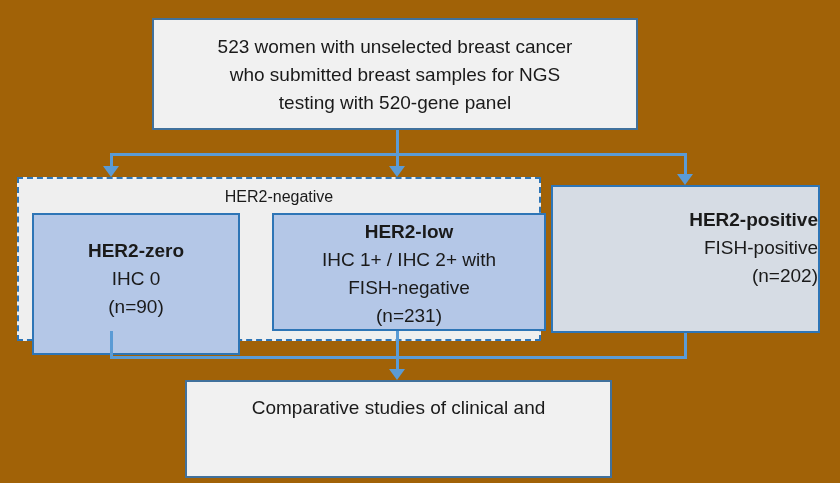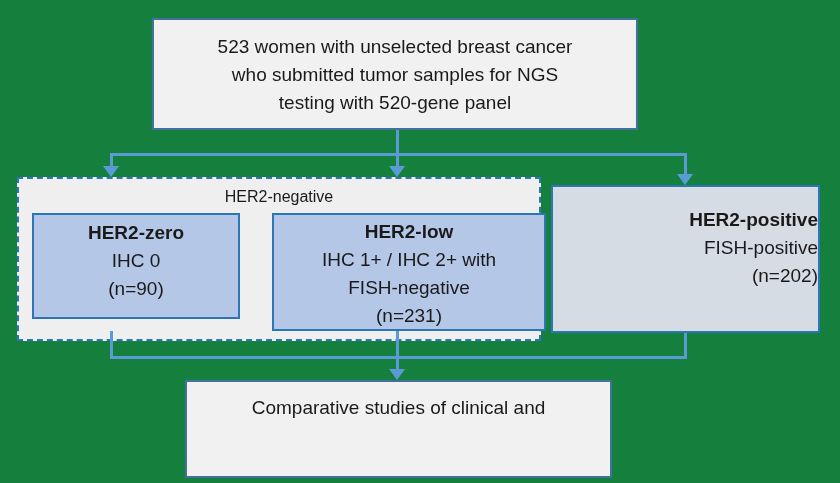--- a/index.html
+++ b/index.html
@@ -1,20 +1,20 @@
 <!DOCTYPE html>
 <html><head>
 <meta charset="utf-8">
 <style>
   html, body { margin: 0; padding: 0; background: #ffffff; }
   .canvas {
     position: relative;
     width: 840px;
     height: 483px;
-    background: #15803d;
+    background: #a16207;
     font-family: "Liberation Sans", sans-serif;
     color: #1a1a1a;
     overflow: hidden;
   }
   .box {
     position: absolute;
     box-sizing: border-box;
     text-align: center;
   }
   .box .line { font-size: 19px; line-height: 28px; white-space: nowrap; }
@@ -29,23 +29,23 @@
   
   .group-box {
     left: 17px; top: 177px; width: 524px; height: 164px;
     background: #efefef; border: 2px dashed #2e75b6;
   }
   .group-label {
     position: absolute; left: 0; top: 4px; width: 100%;
     font-size: 16px; line-height: 28px; text-align: center;
   }
   .her2-zero-box {
-    left: 32px; top: 213px; width: 208px; height: 106px;
+    left: 32px; top: 213px; width: 208px; height: 142px;
     background: #b4c7e7; border: 2px solid #2e75b6;
-    padding-top: 4px;
+    padding-top: 22px;
   }
   .her2-low-box {
     left: 272px; top: 213px; width: 274px; height: 118px;
     background: #b4c7e7; border: 2px solid #2e75b6;
     padding-top: 3px;
   }
   .her2-positive-box {
     left: 551px; top: 185px; width: 269px; height: 148px;
     background: #d6dce4; border: 2px solid #2e75b6;
     padding-top: 19px;
@@ -81,21 +81,21 @@
   .v-bot-mid   { left: 396px; top: 331px; height: 39px; }
   .a-bot-mid   { left: 389px; top: 369px; }
 </style>
 </head>
 <body>
 
 <div class="canvas">
 
   <div class="box cohort-box">
     <div class="line">523 women with unselected breast cancer</div>
-    <div class="line">who submitted tumor samples for NGS</div>
+    <div class="line">who submitted breast samples for NGS</div>
     <div class="line">testing with 520-gene panel</div>
   </div>
 
   <div class="vline v-top-mid"></div>
   <div class="hline h-top"></div>
   <div class="vline v-top-left"></div>
   <div class="vline v-top-right"></div>
   <div class="arrow-down a-top-left"></div>
   <div class="arrow-down a-top-mid"></div>
   <div class="arrow-down a-top-right"></div>

